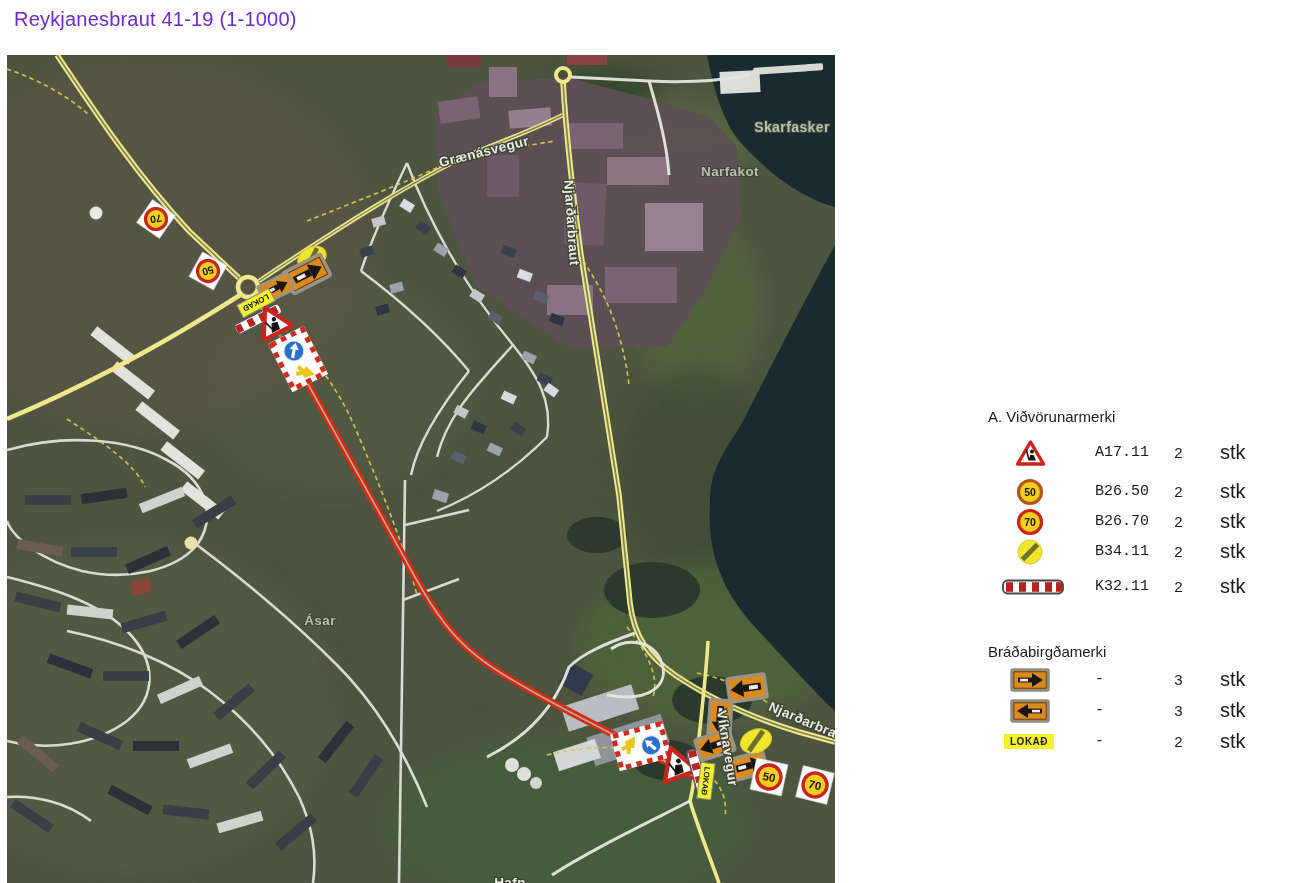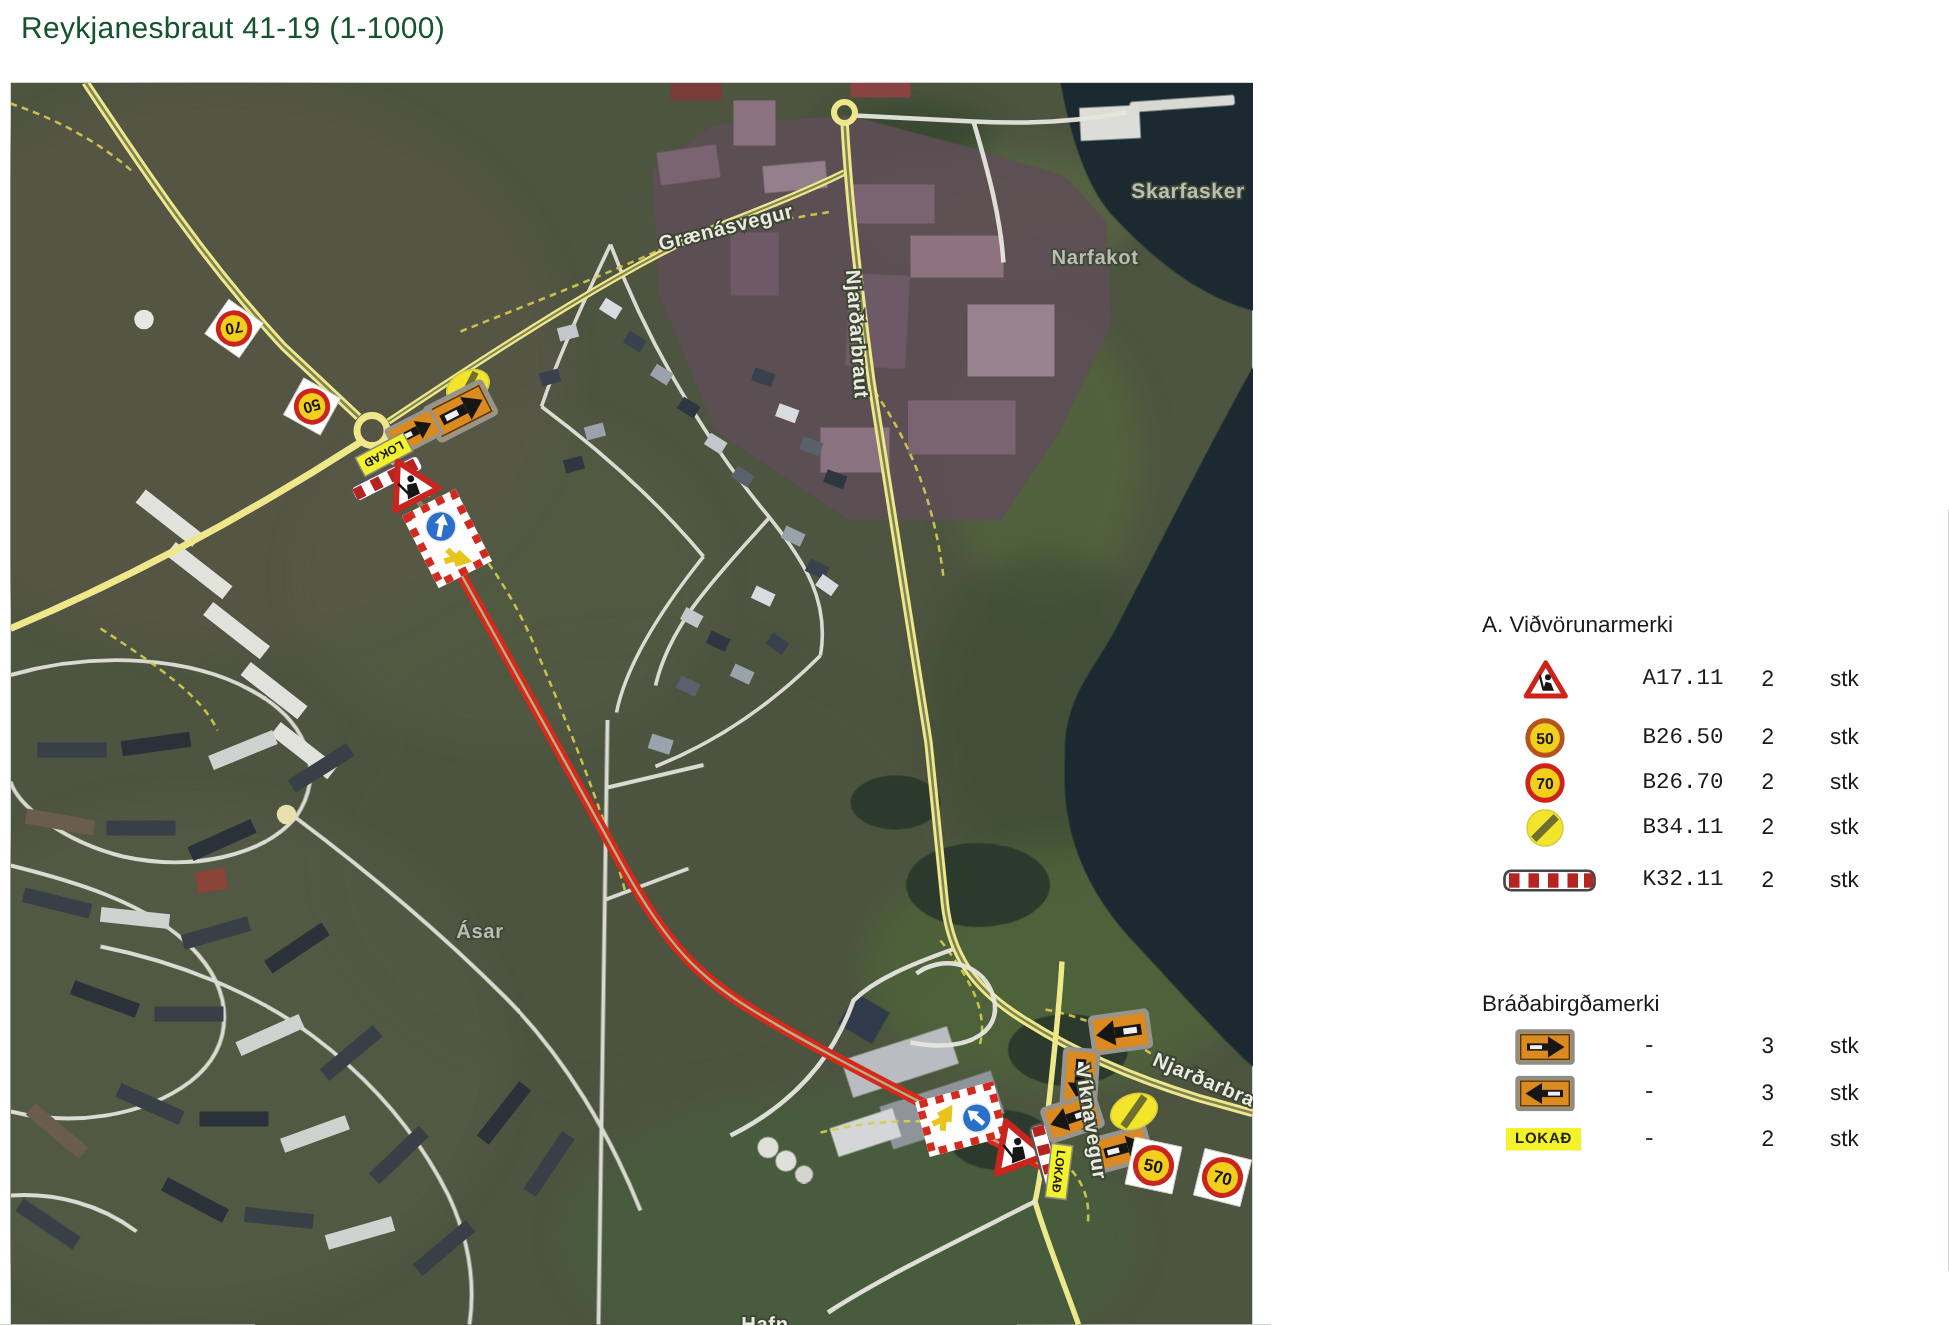--- a/index.html
+++ b/index.html
@@ -1,27 +1,27 @@
 <!DOCTYPE html>
 <html><head>
 <meta charset="utf-8">
 <style>
   html,body{margin:0;padding:0;background:#ffffff;}
   body{width:1299px;height:883px;position:relative;overflow:hidden;
        font-family:"Liberation Sans","DejaVu Sans",sans-serif;color:#1a1a1a;}
-  .page-title{position:absolute;left:14px;top:8px;font-size:20px;color:#14532d;letter-spacing:.2px;}
+  .page-title{position:absolute;left:14px;top:8px;font-size:20px;color:#6d28d9;letter-spacing:.2px;}
   .map-wrap{position:absolute;left:7px;top:55px;width:828px;height:828px;}
   .map-wrap svg{display:block;}
   .legend{position:absolute;left:988px;top:407px;width:300px;}
   .lg-head{font-size:15px;font-weight:normal;line-height:19px;}
   .lg-row{display:grid;grid-template-columns:84px 80px 53px 45px;align-items:center;height:29px;}
   .lg-ic{display:flex;justify-content:center;align-items:center;}
   .lg-code{font-size:15px;padding-left:23px;font-family:Liberation Mono, monospace;}
   .lg-qty{font-size:15px;text-align:center;}
-  .lg-unit{font-size:15px;padding-left:15px;}
+  .lg-unit{font-size:20px;padding-left:15px;}
   .m-label{paint-order:stroke;stroke:#3c4433;stroke-width:2.6px;fill:#e9ebe1;
            font-weight:bold;letter-spacing:.4px;}
   .m-label-dim{paint-order:stroke;stroke:#3e4636;stroke-width:2.2px;fill:#b9bdb2;
            font-weight:bold;letter-spacing:.4px;}
   .signtext{font-weight:bold;fill:#151515;}
 </style>
 </head>
 <body>
 
 <div class="page-title">Reykjanesbraut 41-19 (1-1000)</div>
@@ -471,21 +471,21 @@
         <rect x="30" y="3.2" width="7" height="9.6" fill="#b5241e"></rect>
         <rect x="43" y="3.2" width="7" height="9.6" fill="#b5241e"></rect>
         <rect x="54" y="3.2" width="6" height="9.6" fill="#b5241e"></rect>
       </svg>
     </div>
     <div class="lg-code">K32.11</div>
     <div class="lg-qty">2</div>
     <div class="lg-unit">stk</div>
   </div>
 
-  <div class="lg-head" style="margin-top:59px;">Bráðabirgðamerki</div>
+  <div class="lg-head" style="margin-top:41px;">Bráðabirgðamerki</div>
   <div class="lg-row" style="margin-top:4px;">
     <div class="lg-ic">
       <svg width="40" height="24" viewBox="0 0 40 24">
         <rect x="1.5" y="1.5" width="37" height="21" rx="1.5" fill="#db8a1f" stroke="#8d8d88" stroke-width="2.6"></rect>
         <rect x="3.8" y="3.8" width="32.4" height="16.4" fill="none" stroke="#4a3a20" stroke-width=".9"></rect>
         <rect x="8" y="9.6" width="15" height="4.8" fill="#161616"></rect>
         <path d="M22,5 L33,12 L22,19 Z" fill="#161616"></path>
         <rect x="10" y="10.8" width="8" height="2.6" fill="#efefef"></rect>
       </svg>
     </div>

